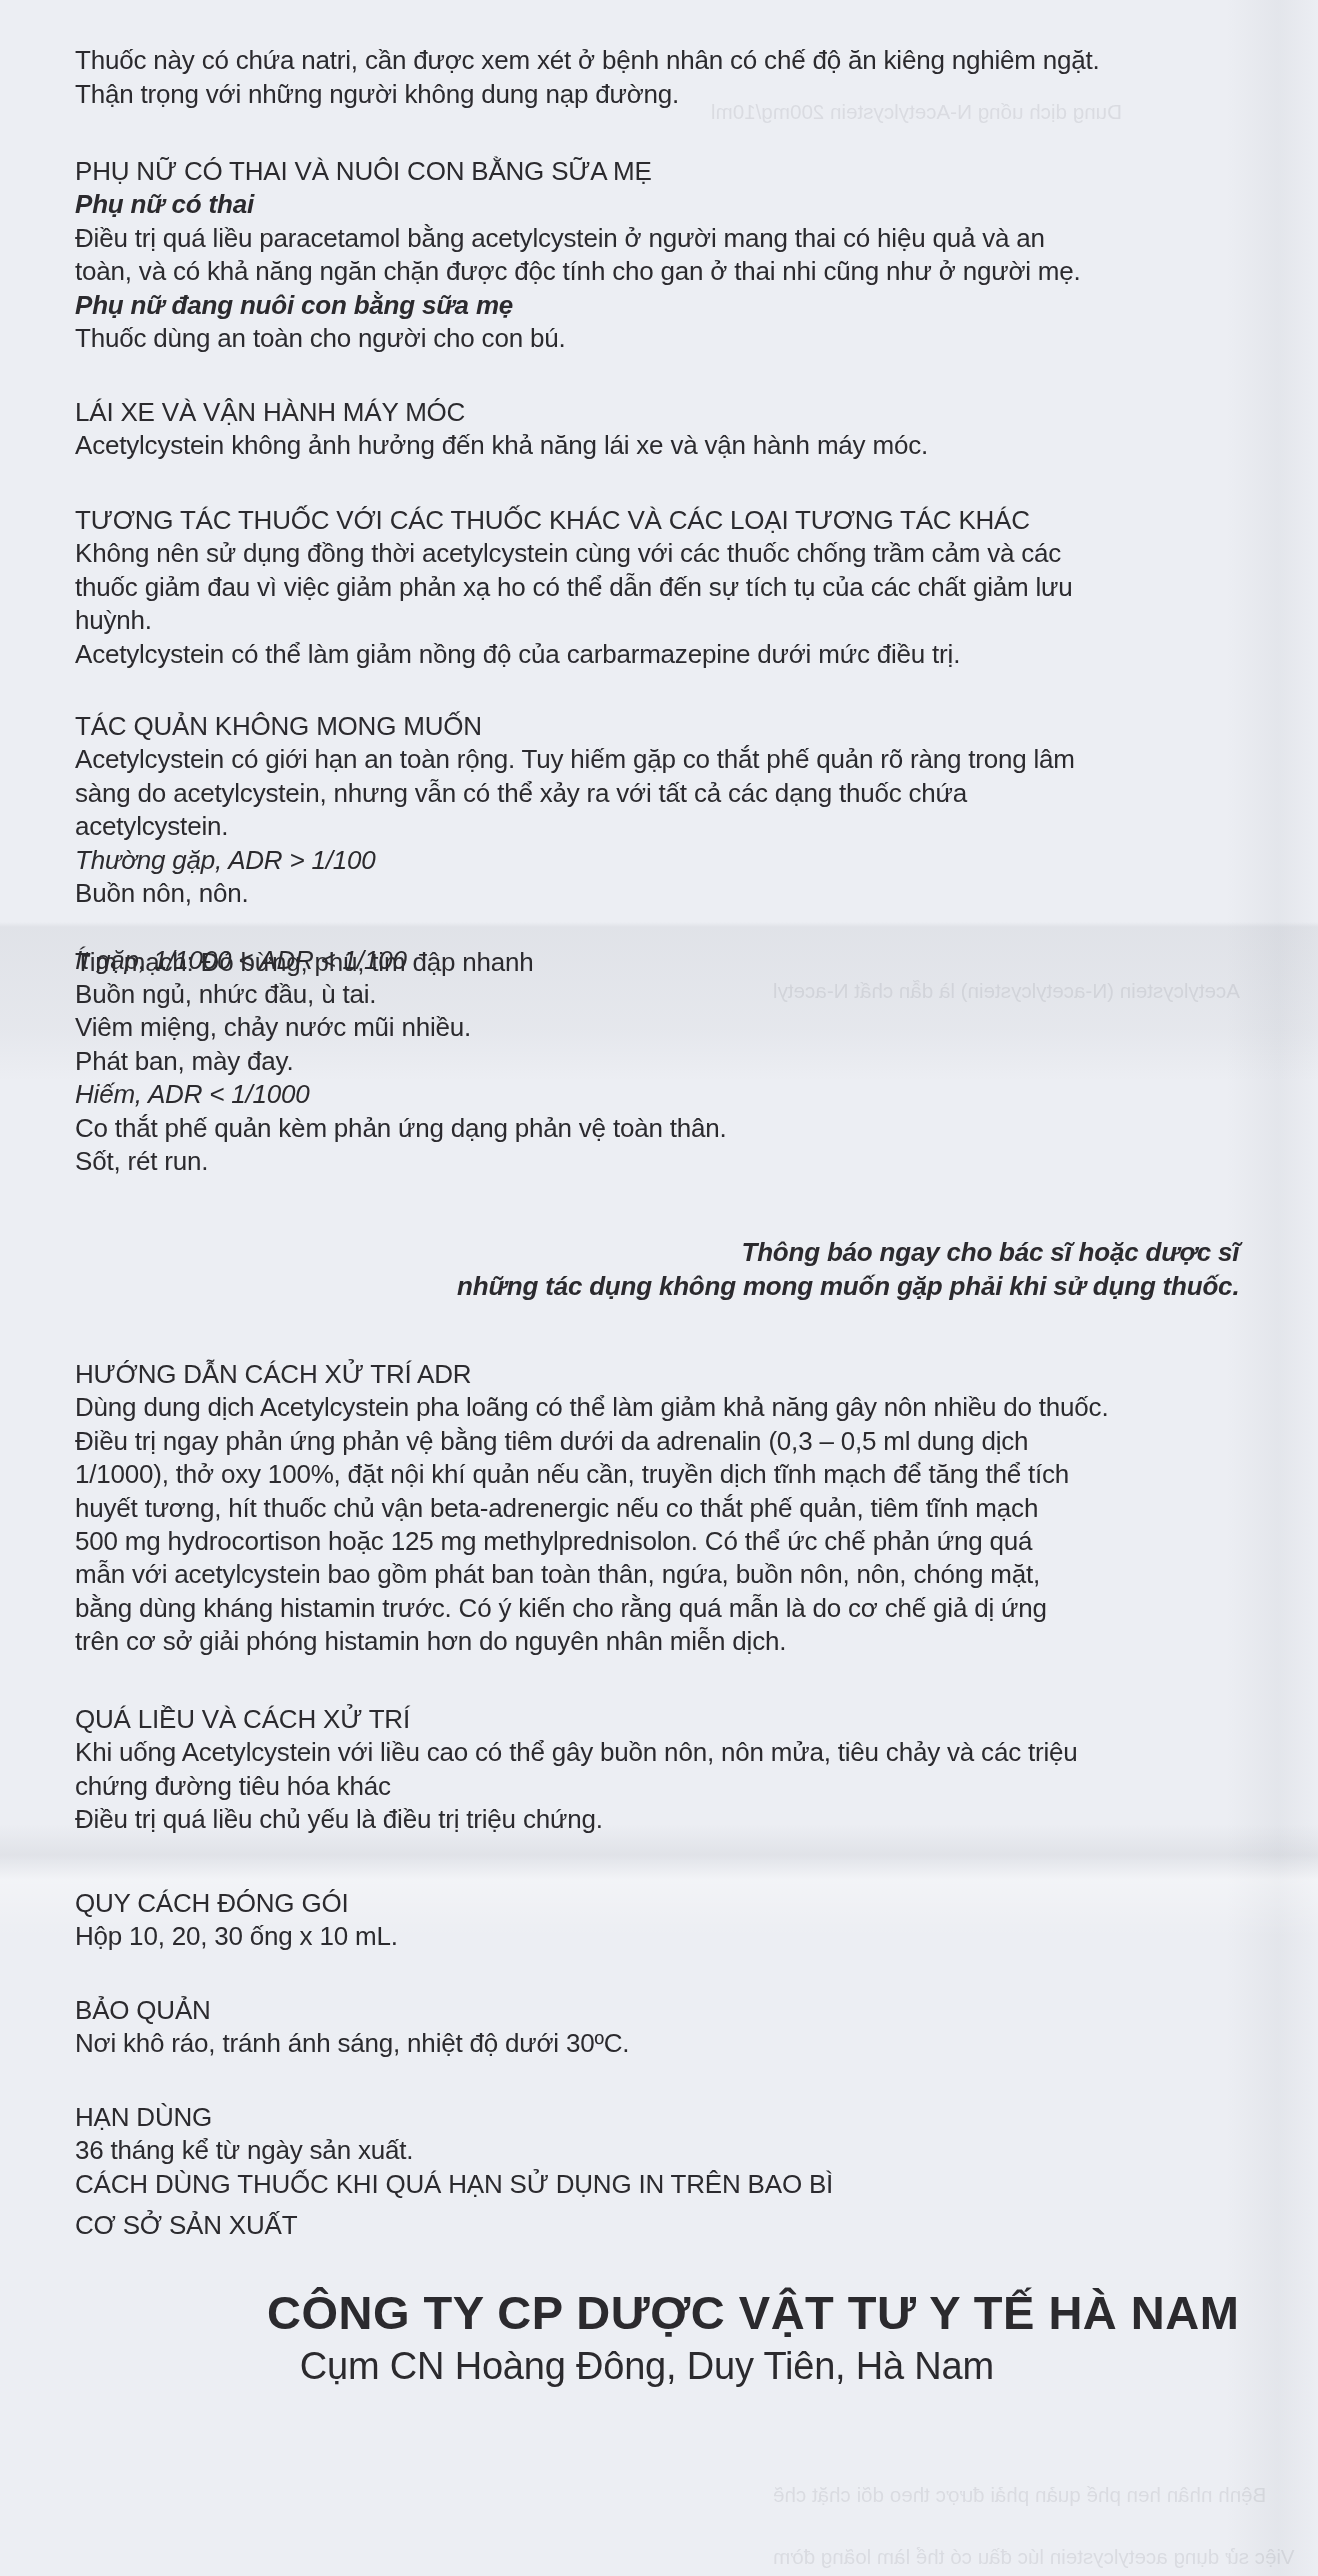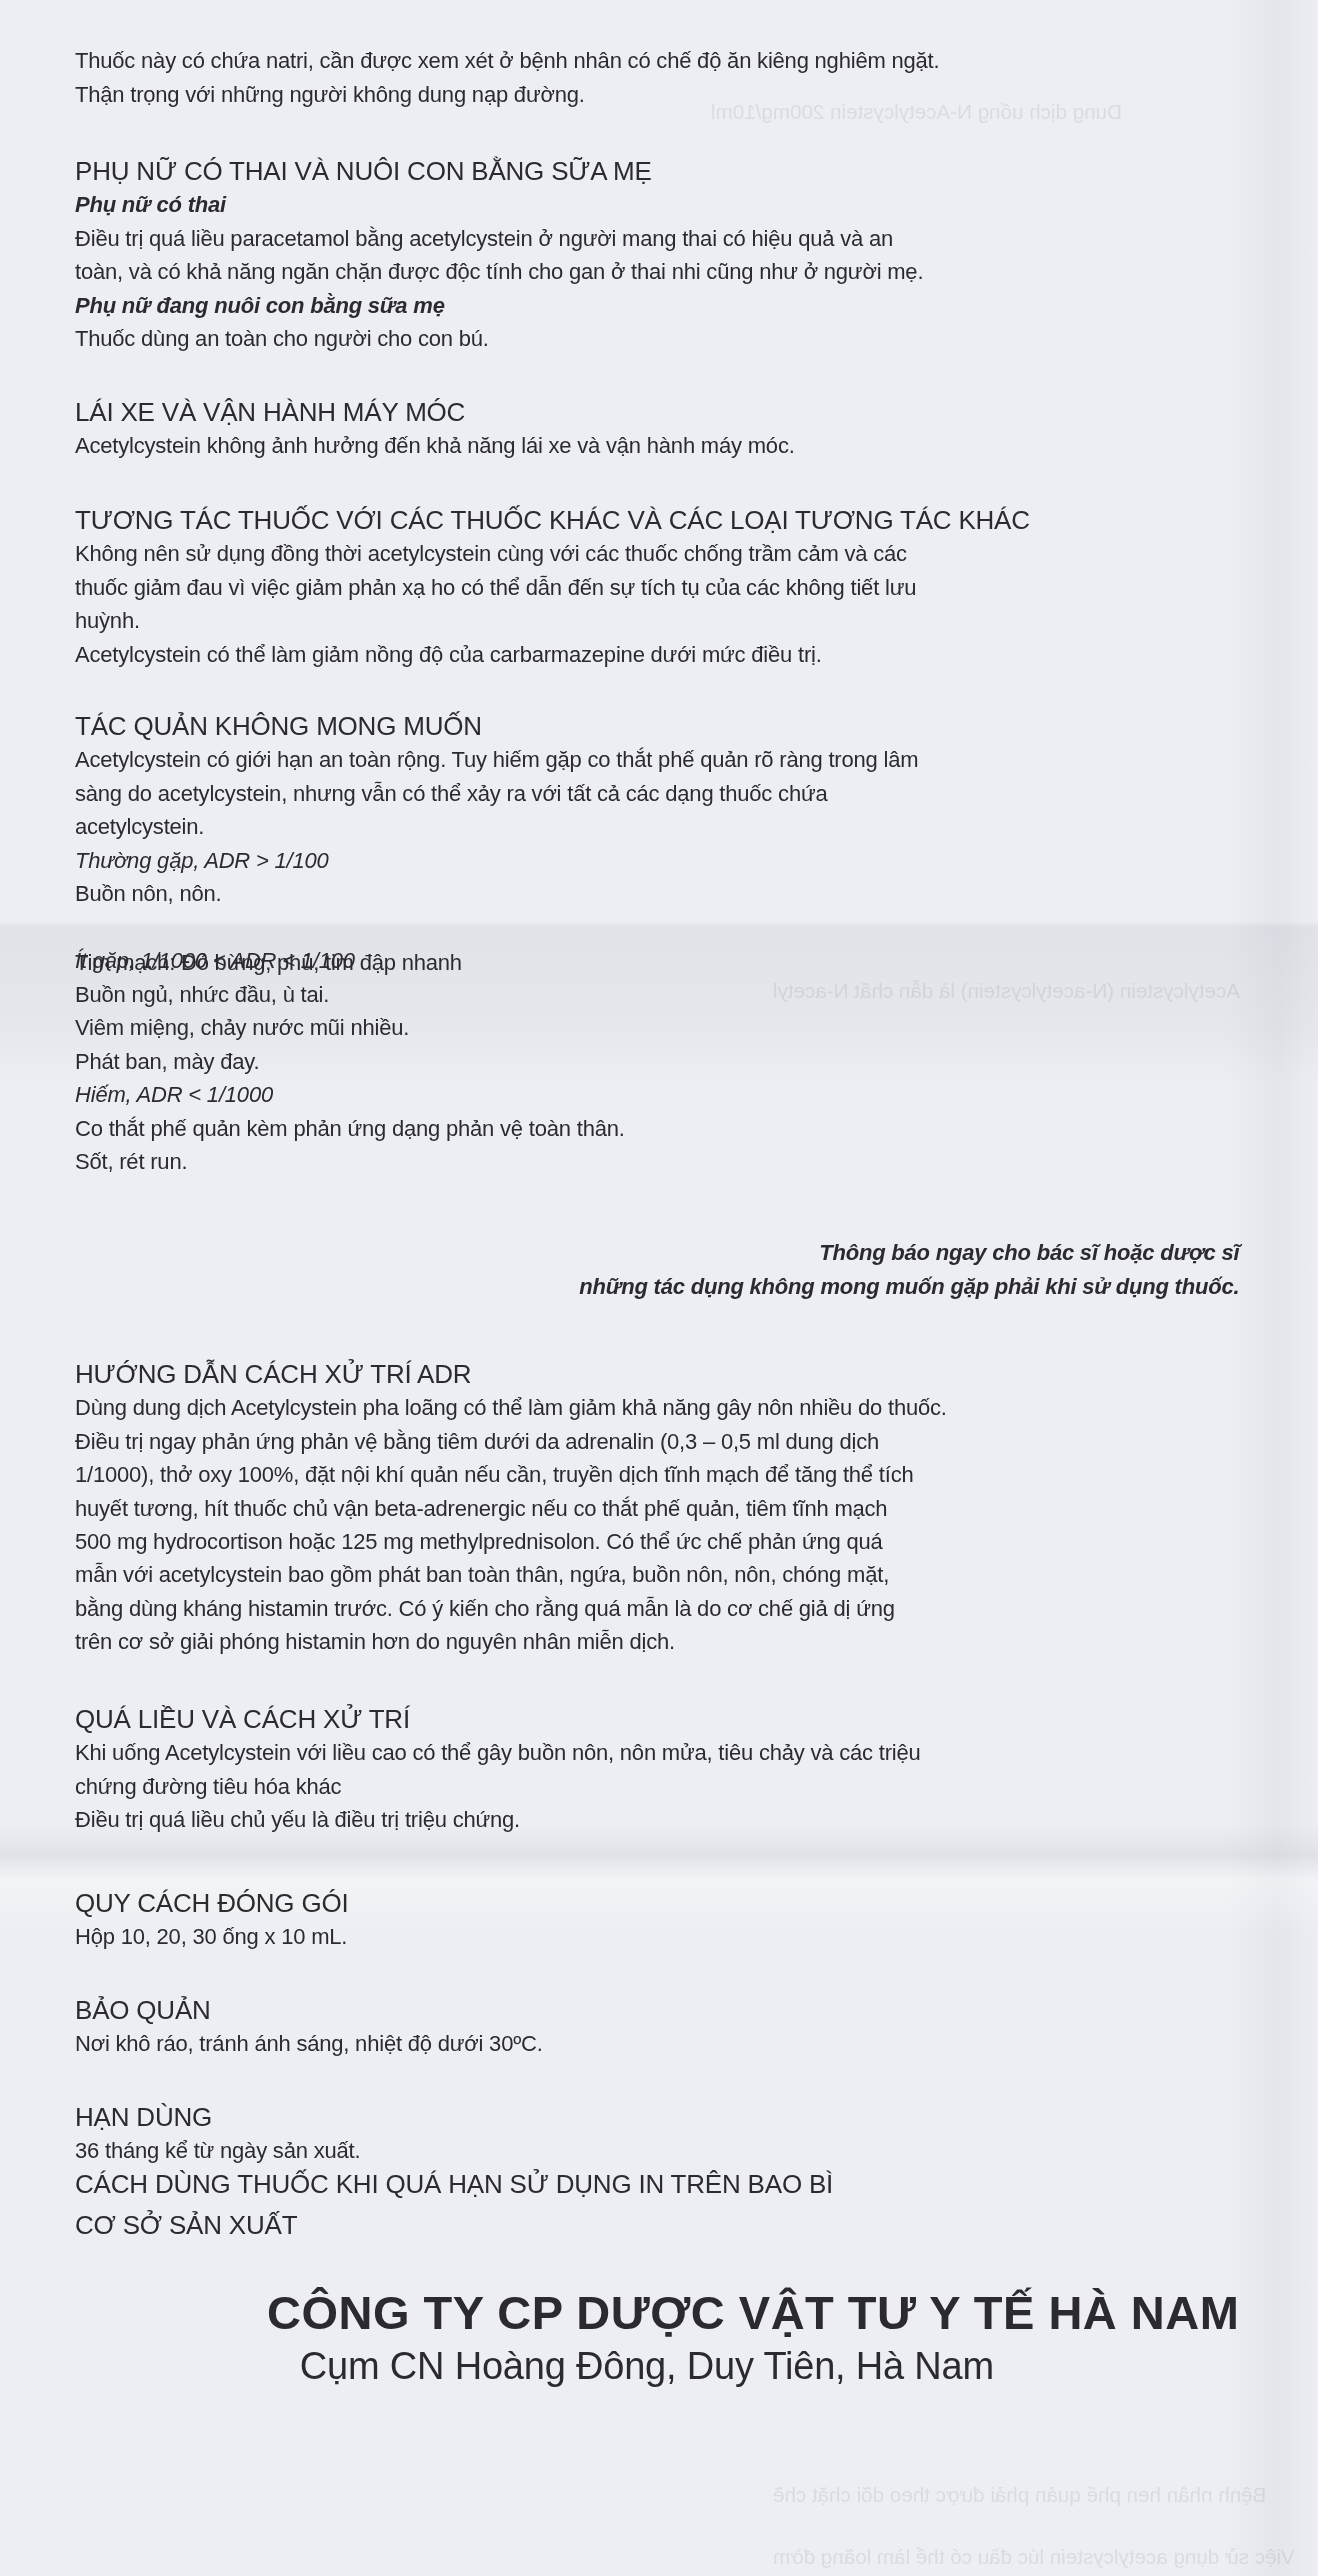--- a/index.html
+++ b/index.html
@@ -19,21 +19,21 @@
       #eceef3;
   }
   .ghost {
     position: absolute; color: rgba(60,60,70,0.10); font-size: 20.6px; transform: scaleX(-1);
     white-space: nowrap; pointer-events: none;
   }
   .doc {
     position: absolute; left: 75px; top: 0; width: 1185px;
   }
   .ln {
-    position: absolute; left: 0; font-size: 22px; line-height: 33px; white-space: nowrap;
+    position: absolute; left: 0; font-size: 26px; line-height: 33px; white-space: nowrap;
     letter-spacing: -0.2px;
   }
   .h { font-weight: normal; font-size: 26px; }
   .it { font-style: italic; text-align: right; }
   .bi { font-style: italic; font-weight: bold; }
   .center { width: 1185px; text-align: right; left: -20.6px; }
   .company { font-weight: bold; font-size: 47px; line-height: 52px; width: 1185px; text-align: right; left: -20.6px; letter-spacing: 0.5px; }
   .address { font-size: 38px; line-height: 46px; width: 1185px; text-align: center; left: -20.6px; }
 </style>
 </head>
@@ -56,21 +56,21 @@
   <div class="ln" style="top:222px">Điều trị quá liều paracetamol bằng acetylcystein ở người mang thai có hiệu quả và an</div>
   <div class="ln" style="top:255px">toàn, và có khả năng ngăn chặn được độc tính cho gan ở thai nhi cũng như ở người mẹ.</div>
   <div class="ln bi" style="top:289px">Phụ nữ đang nuôi con bằng sữa mẹ</div>
   <div class="ln" style="top:322px">Thuốc dùng an toàn cho người cho con bú.</div>
 
   <div class="ln h" style="top:396px">LÁI XE VÀ VẬN HÀNH MÁY MÓC</div>
   <div class="ln" style="top:429px">Acetylcystein không ảnh hưởng đến khả năng lái xe và vận hành máy móc.</div>
 
   <div class="ln h" style="top:504px">TƯƠNG TÁC THUỐC VỚI CÁC THUỐC KHÁC VÀ CÁC LOẠI TƯƠNG TÁC KHÁC</div>
   <div class="ln" style="top:537px">Không nên sử dụng đồng thời acetylcystein cùng với các thuốc chống trầm cảm và các</div>
-  <div class="ln" style="top:571px">thuốc giảm đau vì việc giảm phản xạ ho có thể dẫn đến sự tích tụ của các không tiết lưu</div>
+  <div class="ln" style="top:571px">thuốc giảm đau vì việc giảm phản xạ ho có thể dẫn đến sự tích tụ của các chất giảm lưu</div>
   <div class="ln" style="top:604px">huỳnh.</div>
   <div class="ln" style="top:638px">Acetylcystein có thể làm giảm nồng độ của carbarmazepine dưới mức điều trị.</div>
 
   <div class="ln h" style="top:710px">TÁC QUẢN KHÔNG MONG MUỐN</div>
   <div class="ln" style="top:743px">Acetylcystein có giới hạn an toàn rộng. Tuy hiếm gặp co thắt phế quản rõ ràng trong lâm</div>
   <div class="ln" style="top:777px">sàng do acetylcystein, nhưng vẫn có thể xảy ra với tất cả các dạng thuốc chứa</div>
   <div class="ln" style="top:810px">acetylcystein.</div>
   <div class="ln it" style="top:844px">Thường gặp, ADR &gt; 1/100</div>
   <div class="ln" style="top:877px">Buồn nôn, nôn.</div>
   <div class="ln" style="top:946px">Tim mạch: Đỏ bừng, phù, tim đập nhanh</div>

